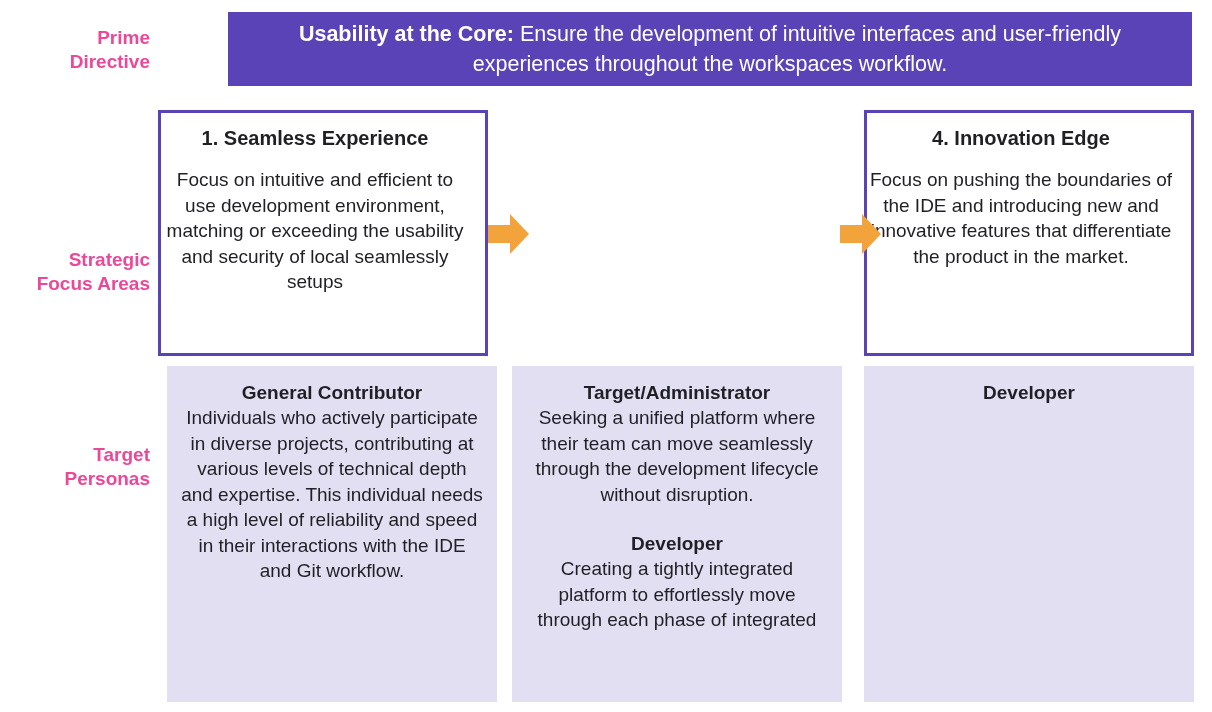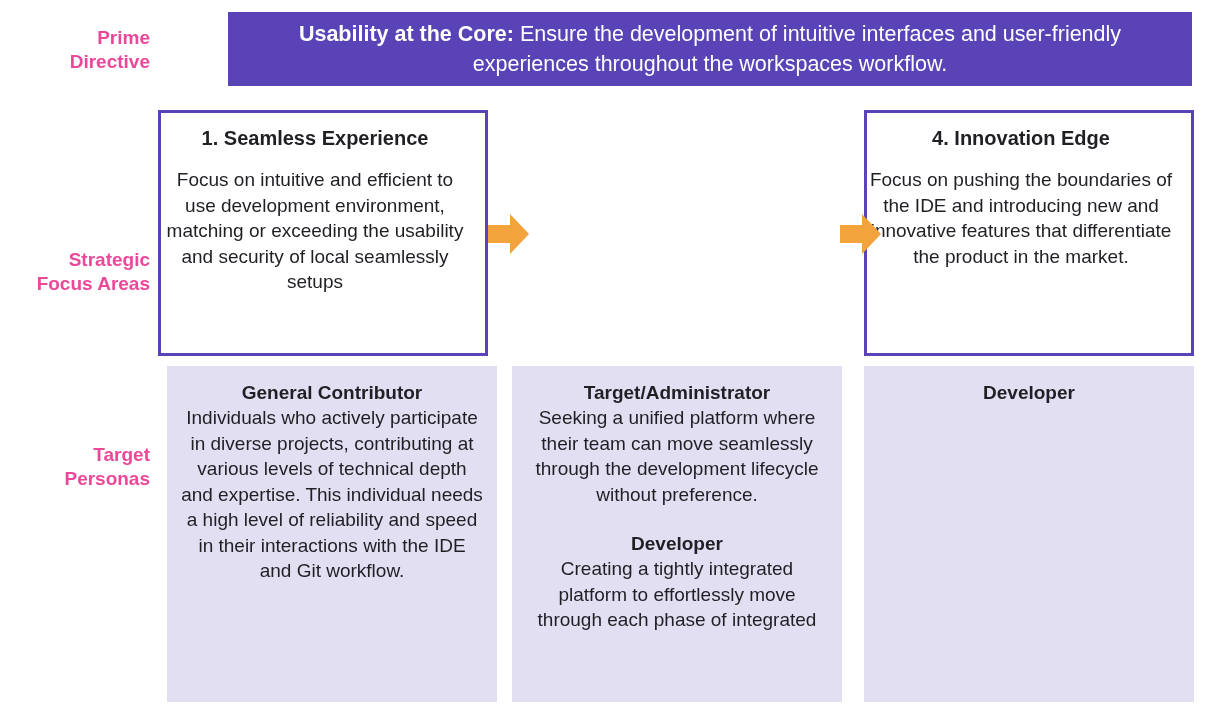--- a/index.html
+++ b/index.html
@@ -164,21 +164,21 @@
   <div class="persona-box p1">
     <div class="persona-group">
       <div class="persona-name">General Contributor</div>
       <div class="persona-desc">Individuals who actively participate in diverse projects, contributing at various levels of technical depth and expertise. This individual needs a high level of reliability and speed in their interactions with the IDE and Git workflow.</div>
     </div>
   </div>
 
   <div class="persona-box p2">
     <div class="persona-group">
       <div class="persona-name">Target/Administrator</div>
-      <div class="persona-desc">Seeking a unified platform where their team can move seamlessly through the development lifecycle without preference.</div>
+      <div class="persona-desc">Seeking a unified platform where their team can move seamlessly through the development lifecycle without disruption.</div>
     </div>
     <div class="persona-group">
       <div class="persona-name">Developer</div>
       <div class="persona-desc">Creating a tightly integrated platform to effortlessly move through each phase of integrated</div>
     </div>
   </div>
 
   <div class="persona-box p3">
     <div class="persona-group">
       <div class="persona-name">Developer</div>

